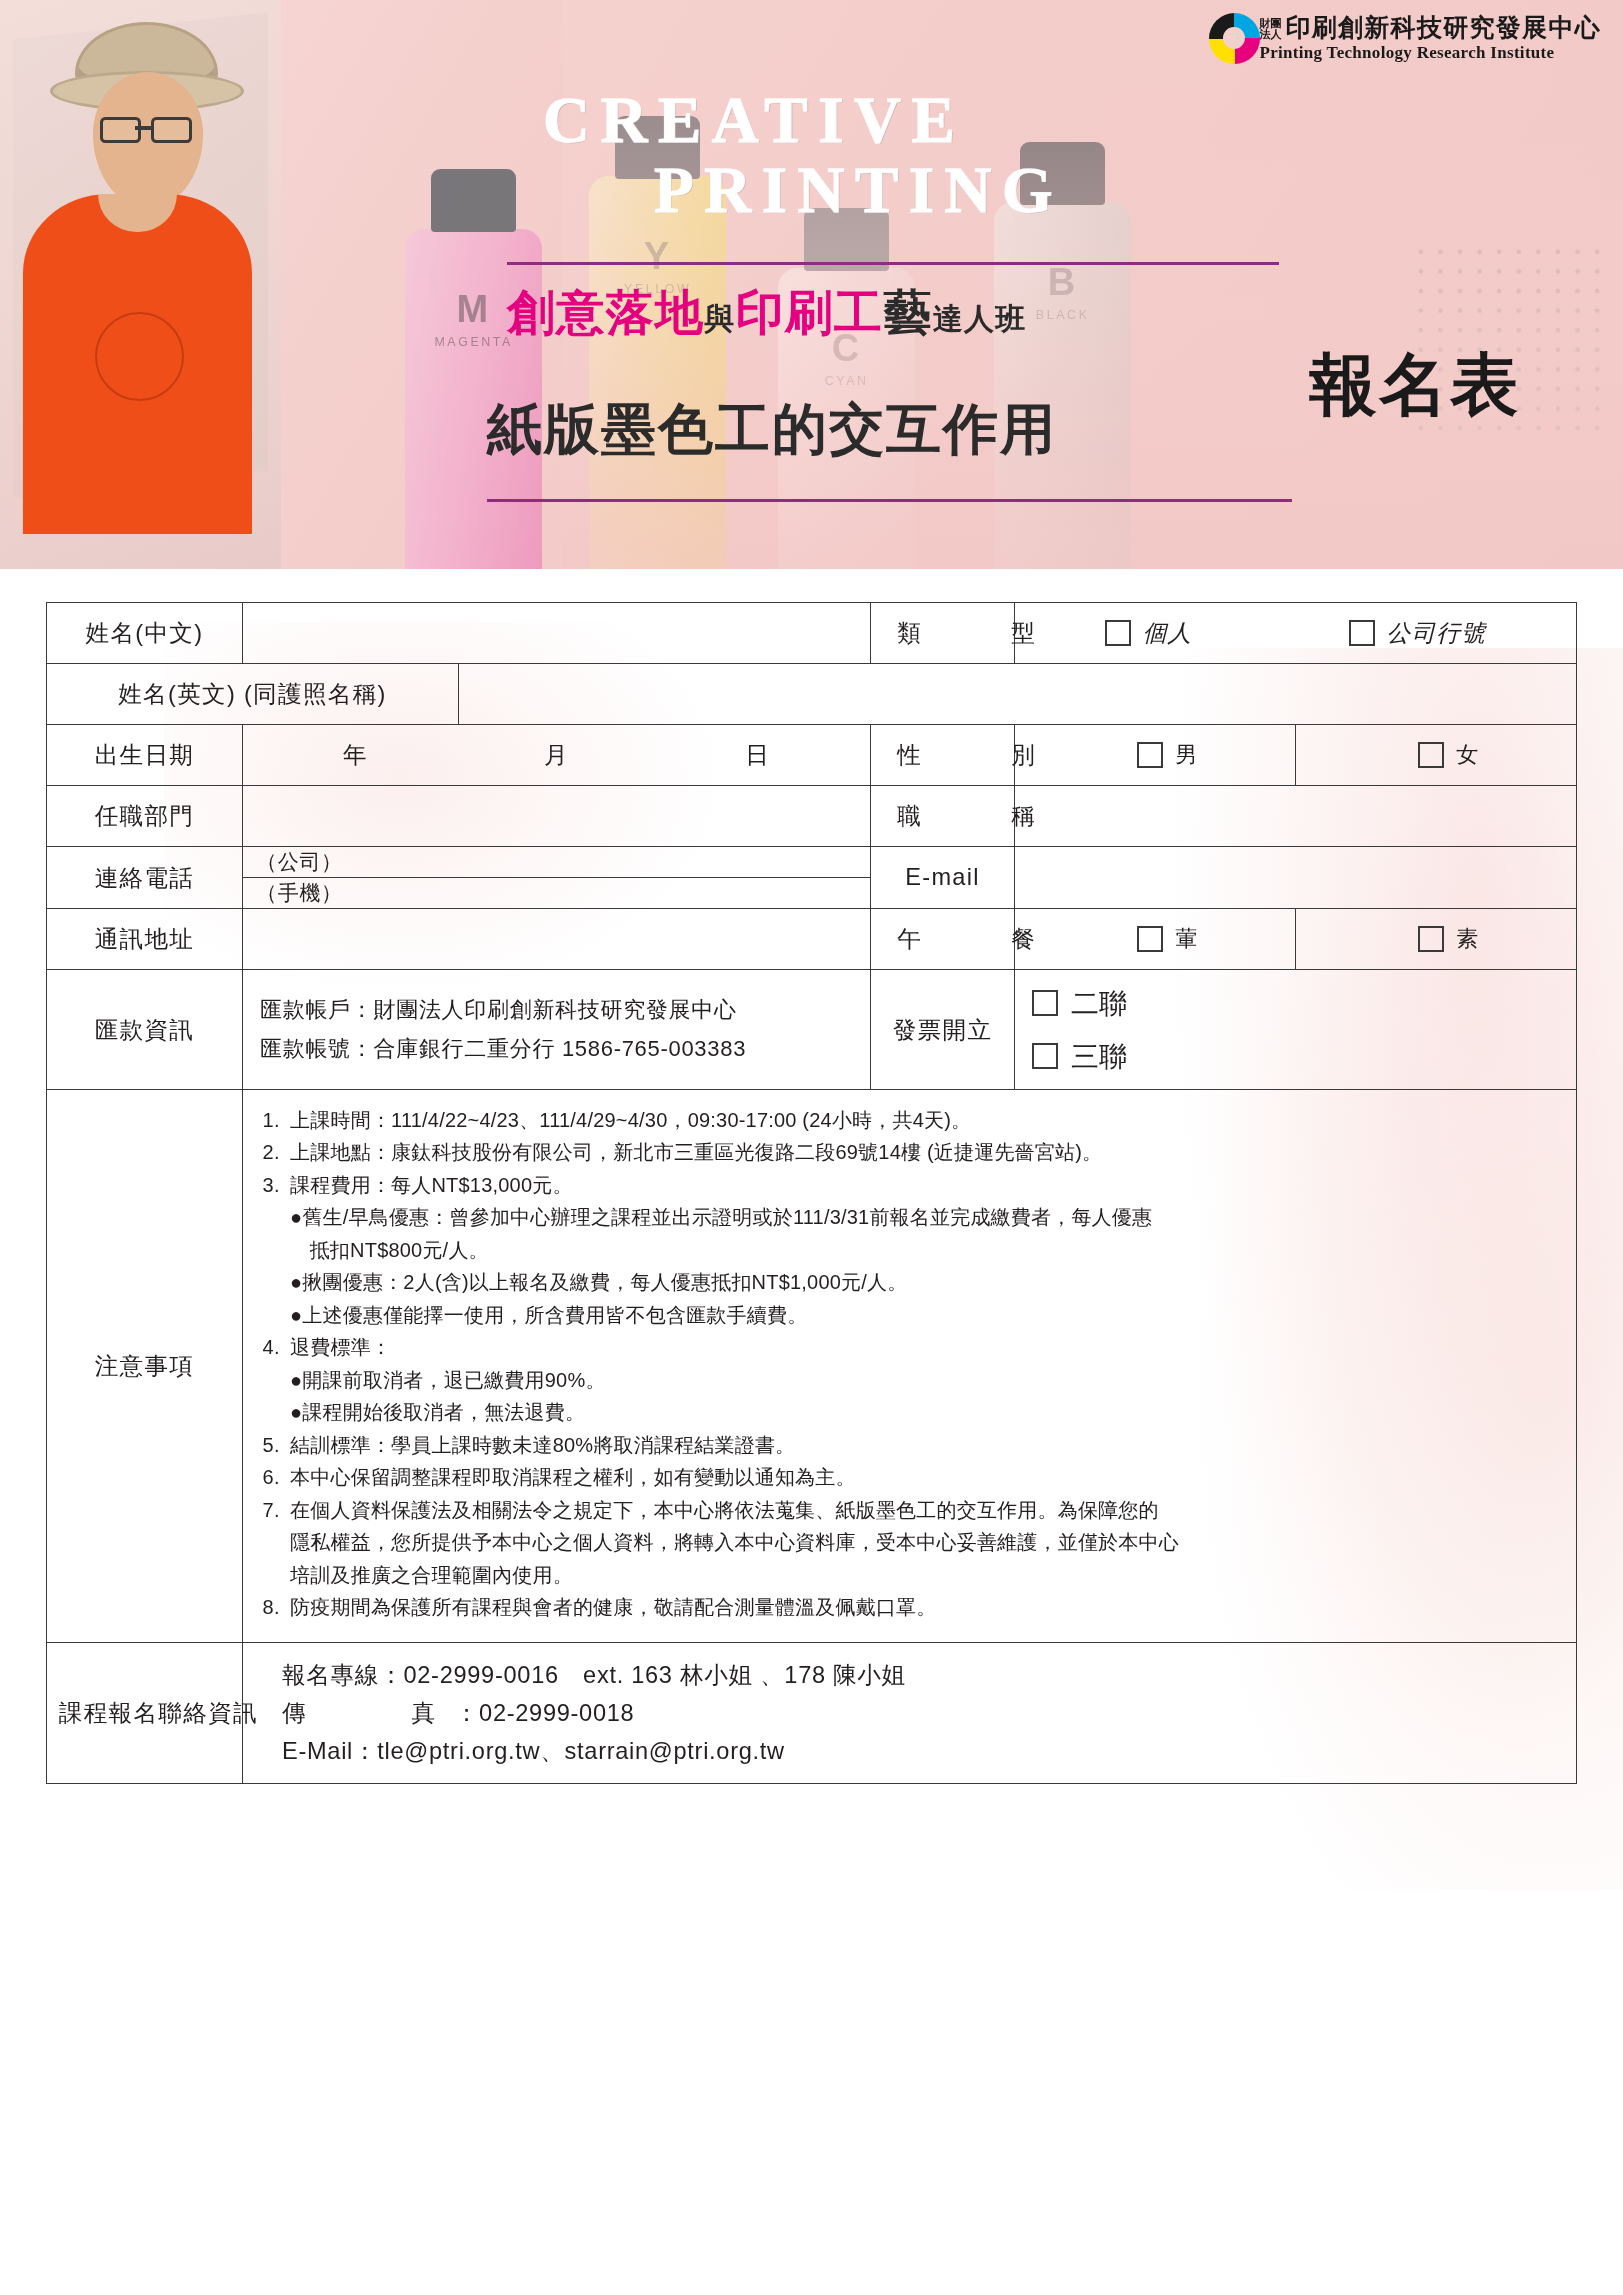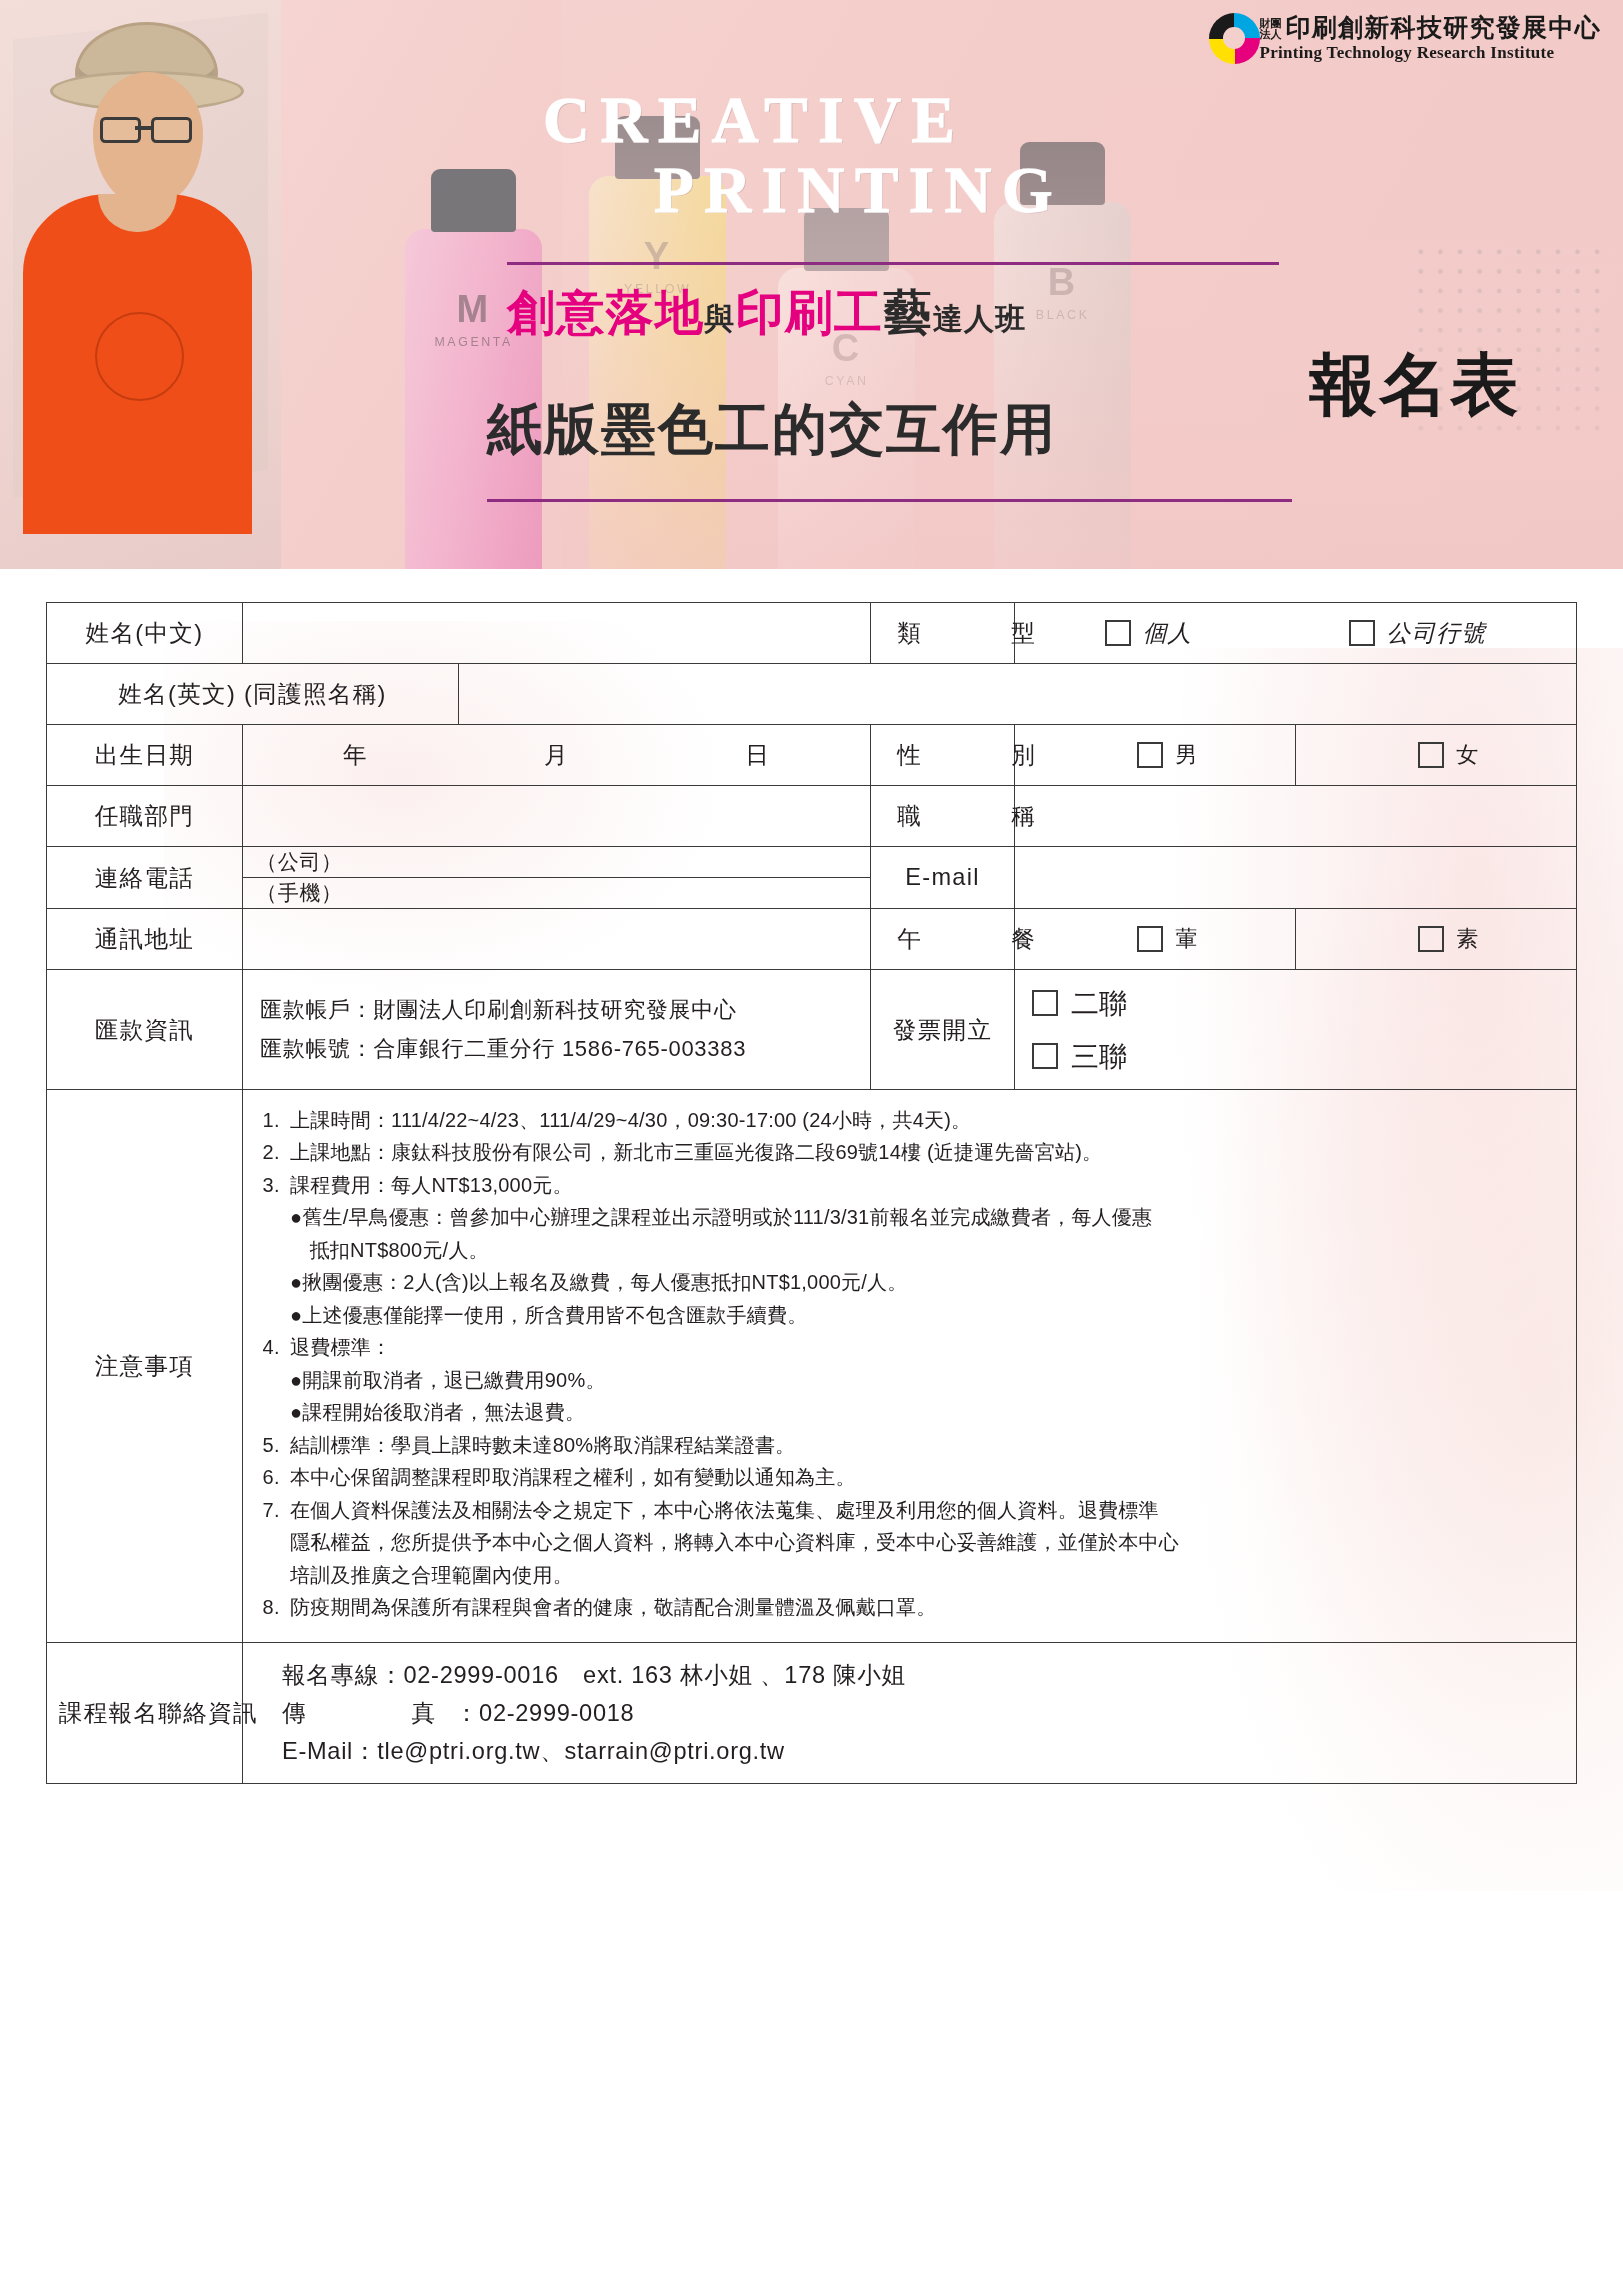--- a/index.html
+++ b/index.html
@@ -617,21 +617,21 @@
             <li>
               <span class="num">5.</span>
               <span class="txt">結訓標準：學員上課時數未達80%將取消課程結業證書。</span>
             </li>
             <li>
               <span class="num">6.</span>
               <span class="txt">本中心保留調整課程即取消課程之權利，如有變動以通知為主。</span>
             </li>
             <li>
               <span class="num">7.</span>
-              <span class="txt">在個人資料保護法及相關法令之規定下，本中心將依法蒐集、處理及利用您的個人資料。退費標準</span>
+              <span class="txt">在個人資料保護法及相關法令之規定下，本中心將依法蒐集、紙版墨色工的交互作用。為保障您的</span>
             </li>
             <li class="sub">
               <span class="txt">隱私權益，您所提供予本中心之個人資料，將轉入本中心資料庫，受本中心妥善維護，並僅於本中心</span>
             </li>
             <li class="sub">
               <span class="txt">培訓及推廣之合理範圍內使用。</span>
             </li>
             <li>
               <span class="num">8.</span>
               <span class="txt">防疫期間為保護所有課程與會者的健康，敬請配合測量體溫及佩戴口罩。</span>

